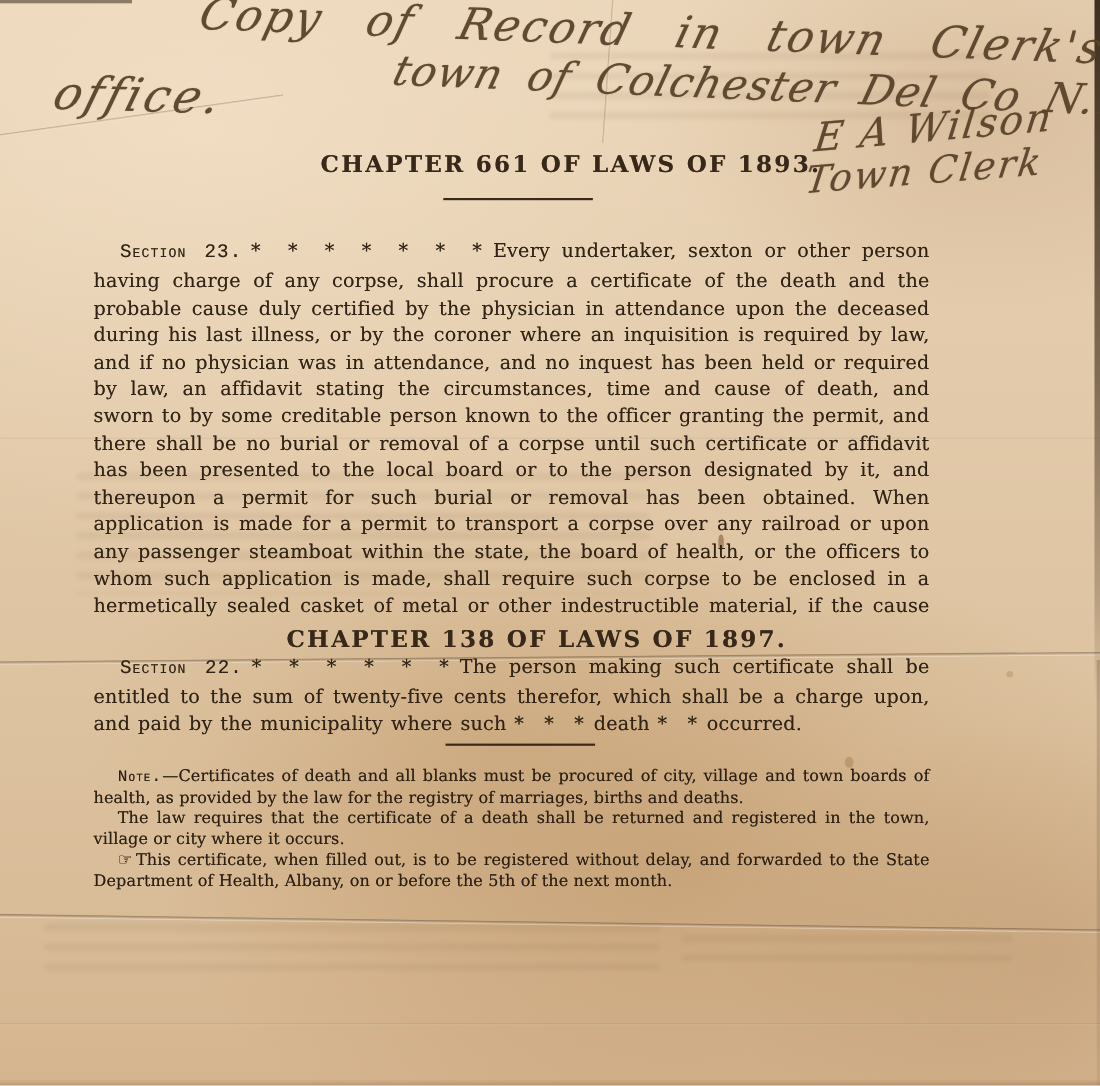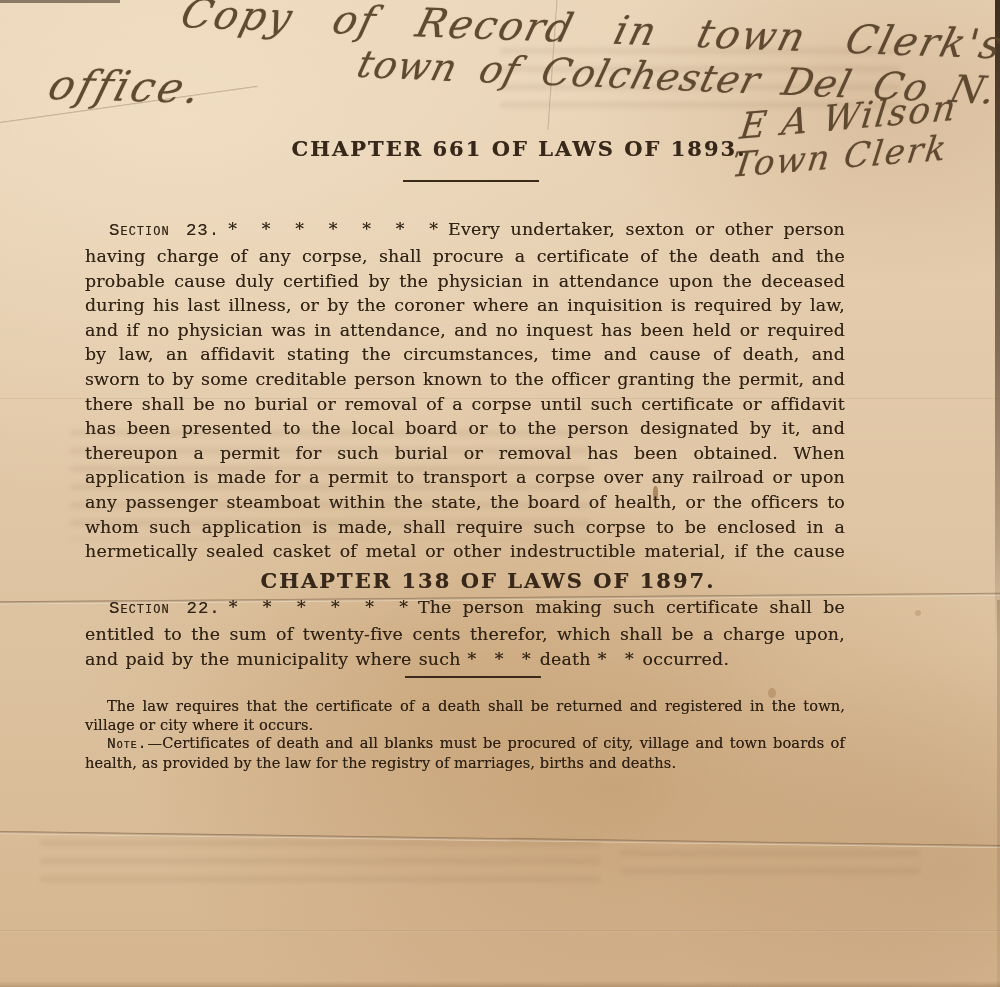--- a/index.html
+++ b/index.html
@@ -96,18 +96,19 @@
 
     <p class="law-para para-1893"><span class="sc">Section 23.</span><span class="stars">* * * * * * *</span><span>Every undertaker, sexton or other person having charge of any corpse, shall procure a certificate of the death and the probable cause duly certified by the physician in attendance upon the deceased during his last illness, or by the coroner where an inquisition is required by law, and if no physician was in attendance, and no inquest has been held or required by law, an affidavit stating the circumstances, time and cause of death, and sworn to by some creditable person known to the officer granting the permit, and there shall be no burial or removal of a corpse until such certificate or affidavit has been presented to the local board or to the person designated by it, and thereupon a permit for such burial or removal has been obtained.  When application is made for a permit to transport a corpse over any railroad or upon any passenger steamboat within the state, the board of health, or the officers to whom such application is made, shall require such corpse to be enclosed in a hermetically sealed casket of metal or other indestructible material, if the cause of death shall have been from a contagious or infectious disease.</span></p>
 
     <div class="chapter-heading heading-1897">CHAPTER 138 OF LAWS OF 1897.</div>
 
     <p class="law-para para-1897"><span class="sc">Section 22.</span><span class="stars">* * * * * *</span><span>The person making such certificate shall be entitled to the sum of twenty-five cents therefor, which shall be a charge upon, and paid by the municipality where such</span><span class="stars-inline">* * *</span><span>death</span><span class="stars-inline">* *</span><span>occurred.</span></p>
 
     <div class="rule rule-2"></div>
 
     <div class="notes">
+      <p><span class="sc">Note.</span><span>—Certificates of death and all blanks must be procured of city, village and town boards of health, as provided by the law for the registry of marriages, births and deaths.</span></p>
       <p>The law requires that the certificate of a death shall be returned and registered in the town, village or city where it occurs.</p>
-      <p><span class="sc">Note.</span><span>—Certificates of death and all blanks must be procured of city, village and town boards of health, as provided by the law for the registry of marriages, births and deaths.</span></p>
+      <p><span class="pointer">☞</span><span>This certificate, when filled out, is to be registered without delay, and forwarded to the State Department of Health, Albany, on or before the 5th of the next month.</span></p>
     </div>
 
   </div>
 </div>
 
 </body></html>

